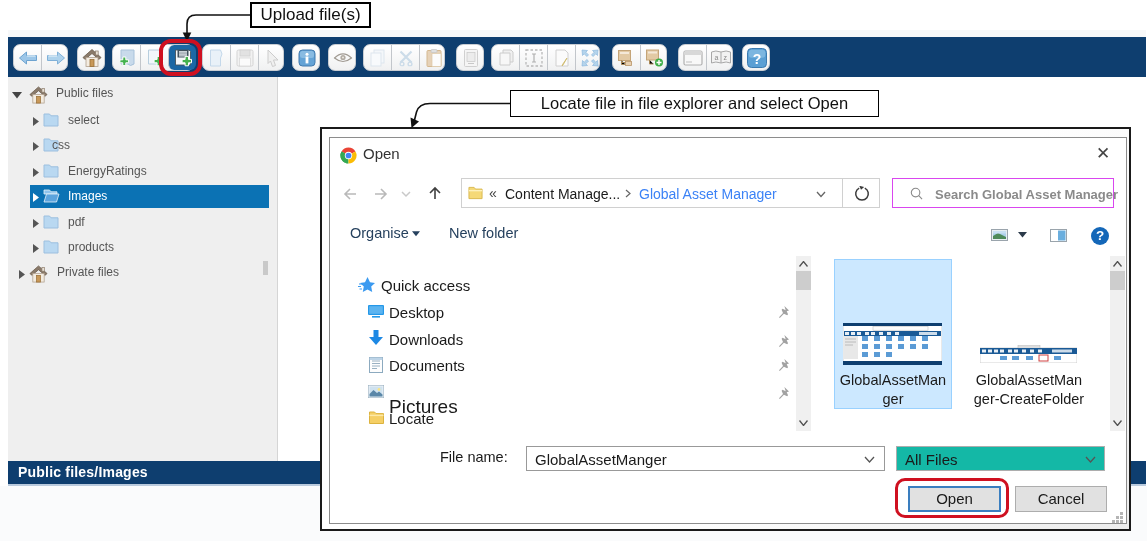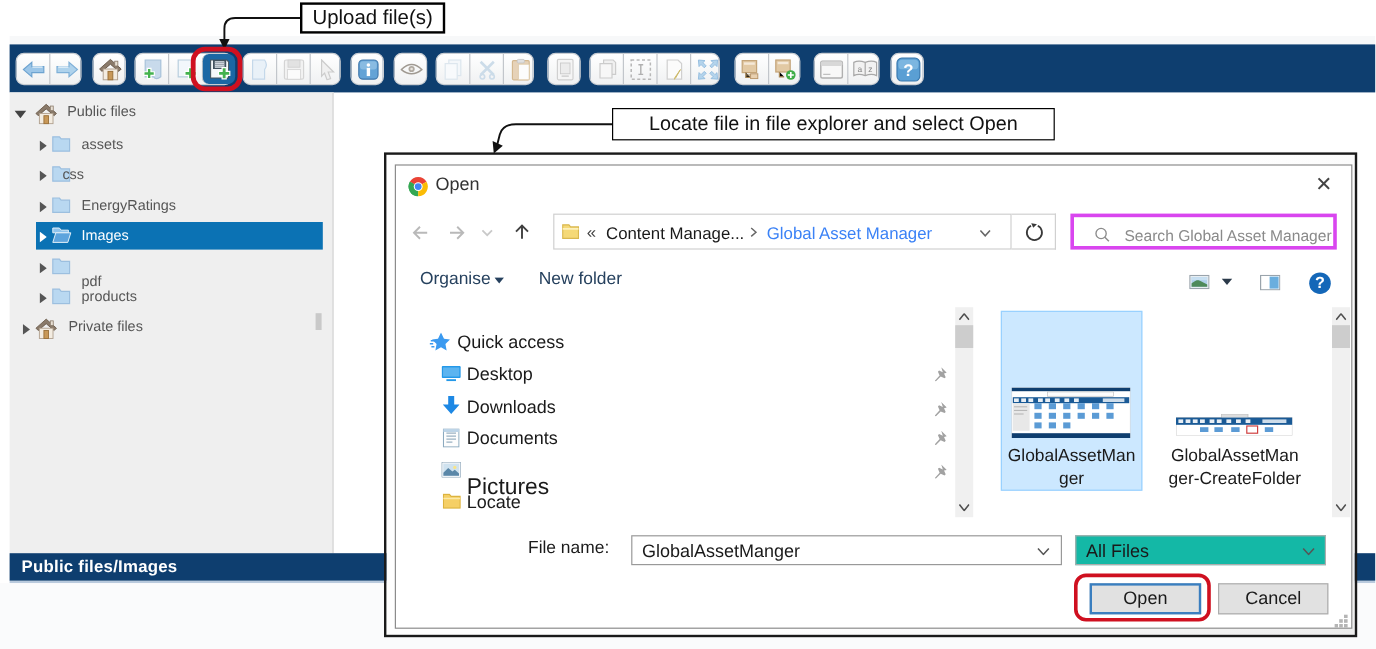--- a/index.html
+++ b/index.html
@@ -248,21 +248,21 @@
       </svg>
    <span style="position:absolute;left:48px;top:3px;">Public files</span>
     </div>
  <div class="trow" style="top:32px;">
       <svg style="position:absolute;left:25px;top:8px" width="6" height="9" viewBox="0 0 6 9">
         <path d="M0 0 L6 4.5 L0 9 Z" fill="#555"></path>
       </svg>
    <svg style="position:absolute;left:35px;top:4px" width="16" height="14" viewBox="0 0 16 14">
         <path d="M1 1 L6.5 1 L8 2.8 L15 2.8 L15 13 L1 13 Z" fill="#b9d8f1" stroke="#9cbfdf" stroke-width="1"></path>
       </svg>
-   <span style="position:absolute;left:60px;top:4px;">assets</span>
+   <span style="position:absolute;left:60px;top:4px;">select</span>
     </div>
  <div class="trow" style="top:57px;">
       <svg style="position:absolute;left:25px;top:8px" width="6" height="9" viewBox="0 0 6 9">
         <path d="M0 0 L6 4.5 L0 9 Z" fill="#555"></path>
       </svg>
    <svg style="position:absolute;left:35px;top:4px" width="16" height="14" viewBox="0 0 16 14">
         <path d="M1 1 L6.5 1 L8 2.8 L15 2.8 L15 13 L1 13 Z" fill="#b9d8f1" stroke="#9cbfdf" stroke-width="1"></path>
       </svg>
    <span style="position:absolute;left:44px;top:4px;">css</span>
     </div>
@@ -285,21 +285,21 @@
       </svg>
    <span style="position:absolute;left:60px;top:4px;">Images</span>
     </div>
  <div class="trow" style="top:134px;">
       <svg style="position:absolute;left:25px;top:8px" width="6" height="9" viewBox="0 0 6 9">
         <path d="M0 0 L6 4.5 L0 9 Z" fill="#555"></path>
       </svg>
    <svg style="position:absolute;left:35px;top:4px" width="16" height="14" viewBox="0 0 16 14">
         <path d="M1 1 L6.5 1 L8 2.8 L15 2.8 L15 13 L1 13 Z" fill="#b9d8f1" stroke="#9cbfdf" stroke-width="1"></path>
       </svg>
-   <span style="position:absolute;left:60px;top:16px;">pdf</span>
+   <span style="position:absolute;left:60px;top:4px;">pdf</span>
     </div>
  <div class="trow" style="top:159px;">
       <svg style="position:absolute;left:25px;top:8px" width="6" height="9" viewBox="0 0 6 9">
         <path d="M0 0 L6 4.5 L0 9 Z" fill="#555"></path>
       </svg>
    <svg style="position:absolute;left:35px;top:4px" width="16" height="14" viewBox="0 0 16 14">
         <path d="M1 1 L6.5 1 L8 2.8 L15 2.8 L15 13 L1 13 Z" fill="#b9d8f1" stroke="#9cbfdf" stroke-width="1"></path>
       </svg>
    <span style="position:absolute;left:60px;top:4px;">products</span>
     </div>
@@ -361,21 +361,21 @@
    <svg class="abs" style="left:354px;top:12px" width="10" height="7" viewBox="0 0 10 7">
         <path d="M1 1 L5 5.5 L9 1" stroke="#666" stroke-width="1.3" fill="none"></path>
       </svg>
  </div>
  <div class="abs" style="left:513px;top:40px;width:37px;height:30px;border:1px solid #d0d0d0;border-left:none;box-sizing:border-box;">
       <svg class="abs" style="left:11px;top:7px" width="16" height="16" viewBox="0 0 16 16">
         <path d="M5.2 2.1 A6.3 6.3 0 1 0 10.8 2.1" fill="none" stroke="#3a3a3a" stroke-width="1.5"></path>
         <path d="M10.2 0 L10.9 4.2 L14.6 2.2 Z" fill="#3a3a3a" transform="translate(-4.4 -0.2) rotate(-14 10 2)"></path>
       </svg>
     </div>
- <div class="abs" style="left:562px;top:40px;width:222px;height:30px;border:3px solid #d946ef;box-sizing:border-box;">
+ <div class="abs" style="left:562px;top:40px;width:222px;height:30px;border:1px solid #d946ef;box-sizing:border-box;font-weight:bold;">
    <svg class="abs" style="left:17px;top:8px" width="13" height="13" viewBox="0 0 14 14">
         <circle cx="6" cy="6" r="4.6" fill="none" stroke="#8a8a8a" stroke-width="1.2"></circle>
         <path d="M9.4 9.4 L13 13" stroke="#8a8a8a" stroke-width="1.2"></path>
       </svg>
    <span class="abs" style="left:42px;top:8px;font-size:13px;color:#8a8a8a;white-space:nowrap;">Search Global Asset Manager</span>
  </div>
 
  <div class="abs" style="left:20px;top:87px;font-size:14.5px;color:#26415e;">Organise</div>
  <svg class="abs" style="left:82px;top:93px" width="8" height="6" viewBox="0 0 9 6">
       <path d="M0 0 L9 0 L4.5 5.5 Z" fill="#26415e"></path>

